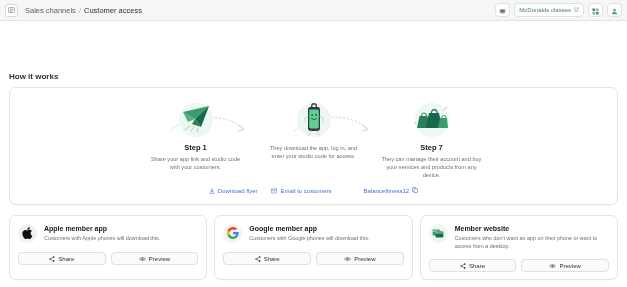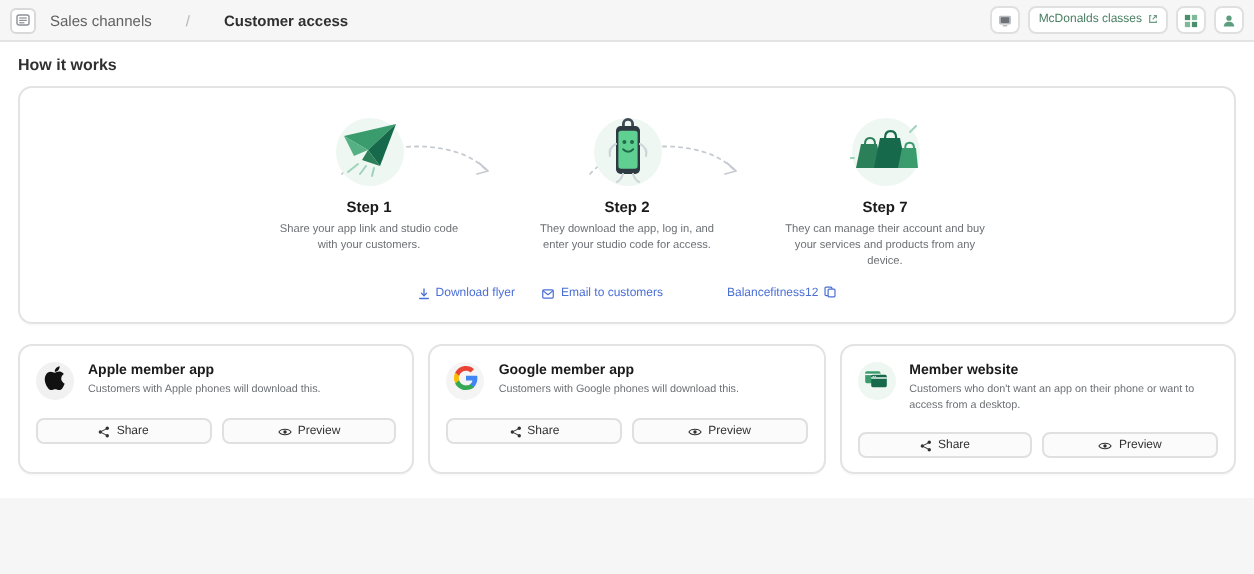--- a/index.html
+++ b/index.html
@@ -28,28 +28,28 @@
     border: 1px solid #d9d9d9;
     border-radius: 3px;
     background: #fff;
     display: flex; align-items: center; justify-content: center;
     flex: 0 0 auto;
   }
   .menu-btn svg { display: block; }
 
   .breadcrumb {
     display: flex; align-items: center;
-    gap: 17px;
+    gap: 3px;
     margin-left: 7px;
     font-size: 7.5px;
     white-space: nowrap;
   }
   .crumb-link { color: #616161; }
   .crumb-sep { color: #b5b5b5; }
-  .crumb-current { color: #303030; font-weight: bold; }
+  .crumb-current { color: #303030; font-weight: normal; }
 
   .topbar-right {
     margin-left: auto;
     display: flex;
     align-items: center;
     gap: 4px;
   }
   .tb-icon-btn {
     width: 15px; height: 14px;
     background: #fff;
@@ -68,20 +68,21 @@
     font-size: 6px;
     color: #4a7f63;
     white-space: nowrap;
   }
   .store-pill .ext { color: #6d9c84; font-size: 6px; }
 
   
   .page {
     padding: 7px 9px 0 9px;
     background: #fff;
+    margin-top: 44px;
   }
 
   .section-title {
     font-size: 8px;
     font-weight: bold;
     color: #303030;
     margin-bottom: 6px;
   }
 
   
@@ -91,21 +92,21 @@
     background: #fff;
     padding: 11px 10px 10px 10px;
     box-shadow: 0 1px 0 rgba(0,0,0,0.02);
   }
 
   .steps {
     display: flex;
     justify-content: center;
     align-items: flex-start;
     position: relative;
-    gap: 11px;
+    gap: 0;
   }
   .step {
     width: 118px;
     text-align: center;
     position: relative;
     z-index: 2;
   }
   .step-art {
     height: 42px;
     display: flex;
@@ -358,21 +359,20 @@
               <circle cx="12.2" cy="15" r="1" fill="#1f6b48"></circle>
               <circle cx="16" cy="15" r="1" fill="#1f6b48"></circle>
               <path d="M11.6 18.6 q2.5 2.6 5 0" fill="none" stroke="#1f6b48" stroke-width="1" stroke-linecap="round"></path>
               <path d="M8 16 q-4 2 -3 6" fill="none" stroke="#cfd6da" stroke-width="1.1" stroke-linecap="round"></path>
               <path d="M20 16 q4 2 3 6" fill="none" stroke="#cfd6da" stroke-width="1.1" stroke-linecap="round"></path>
               <path d="M11.5 31 q-1 3 -3 4" fill="none" stroke="#cfd6da" stroke-width="1.1" stroke-linecap="round"></path>
               <path d="M16.5 31 q1 3 3 4" fill="none" stroke="#cfd6da" stroke-width="1.1" stroke-linecap="round"></path>
             </svg>
           </span>
         </div>
-        <div class="step-label">Step 2</div>
         <div class="step-desc">They download the app, log in, and enter your studio code for access.</div>
       </div>
 
       <div class="step">
         <div class="step-art">
           <div class="art-disc"></div>
           <span>
             <svg width="36" height="28" viewBox="0 0 36 28">
               <path d="M3 24 L5.5 12 h8 L16 24 Z" fill="#2b8059"></path>
               <path d="M7.5 12 q0-3 2.5-3 t2.5 3" fill="none" stroke="#2b8059" stroke-width="1"></path>

